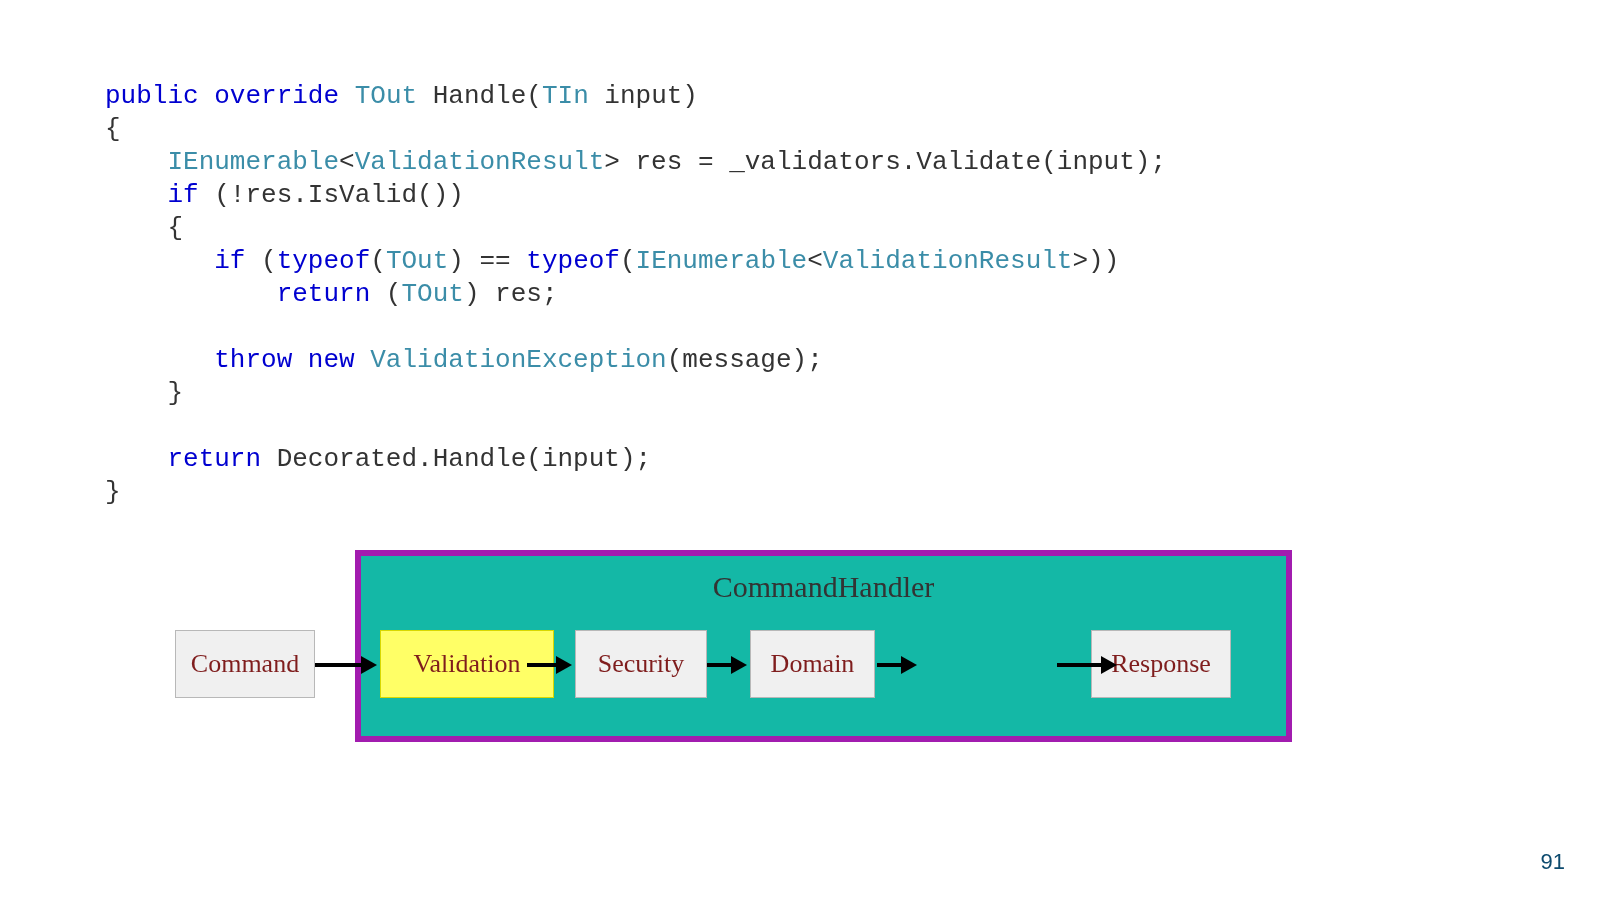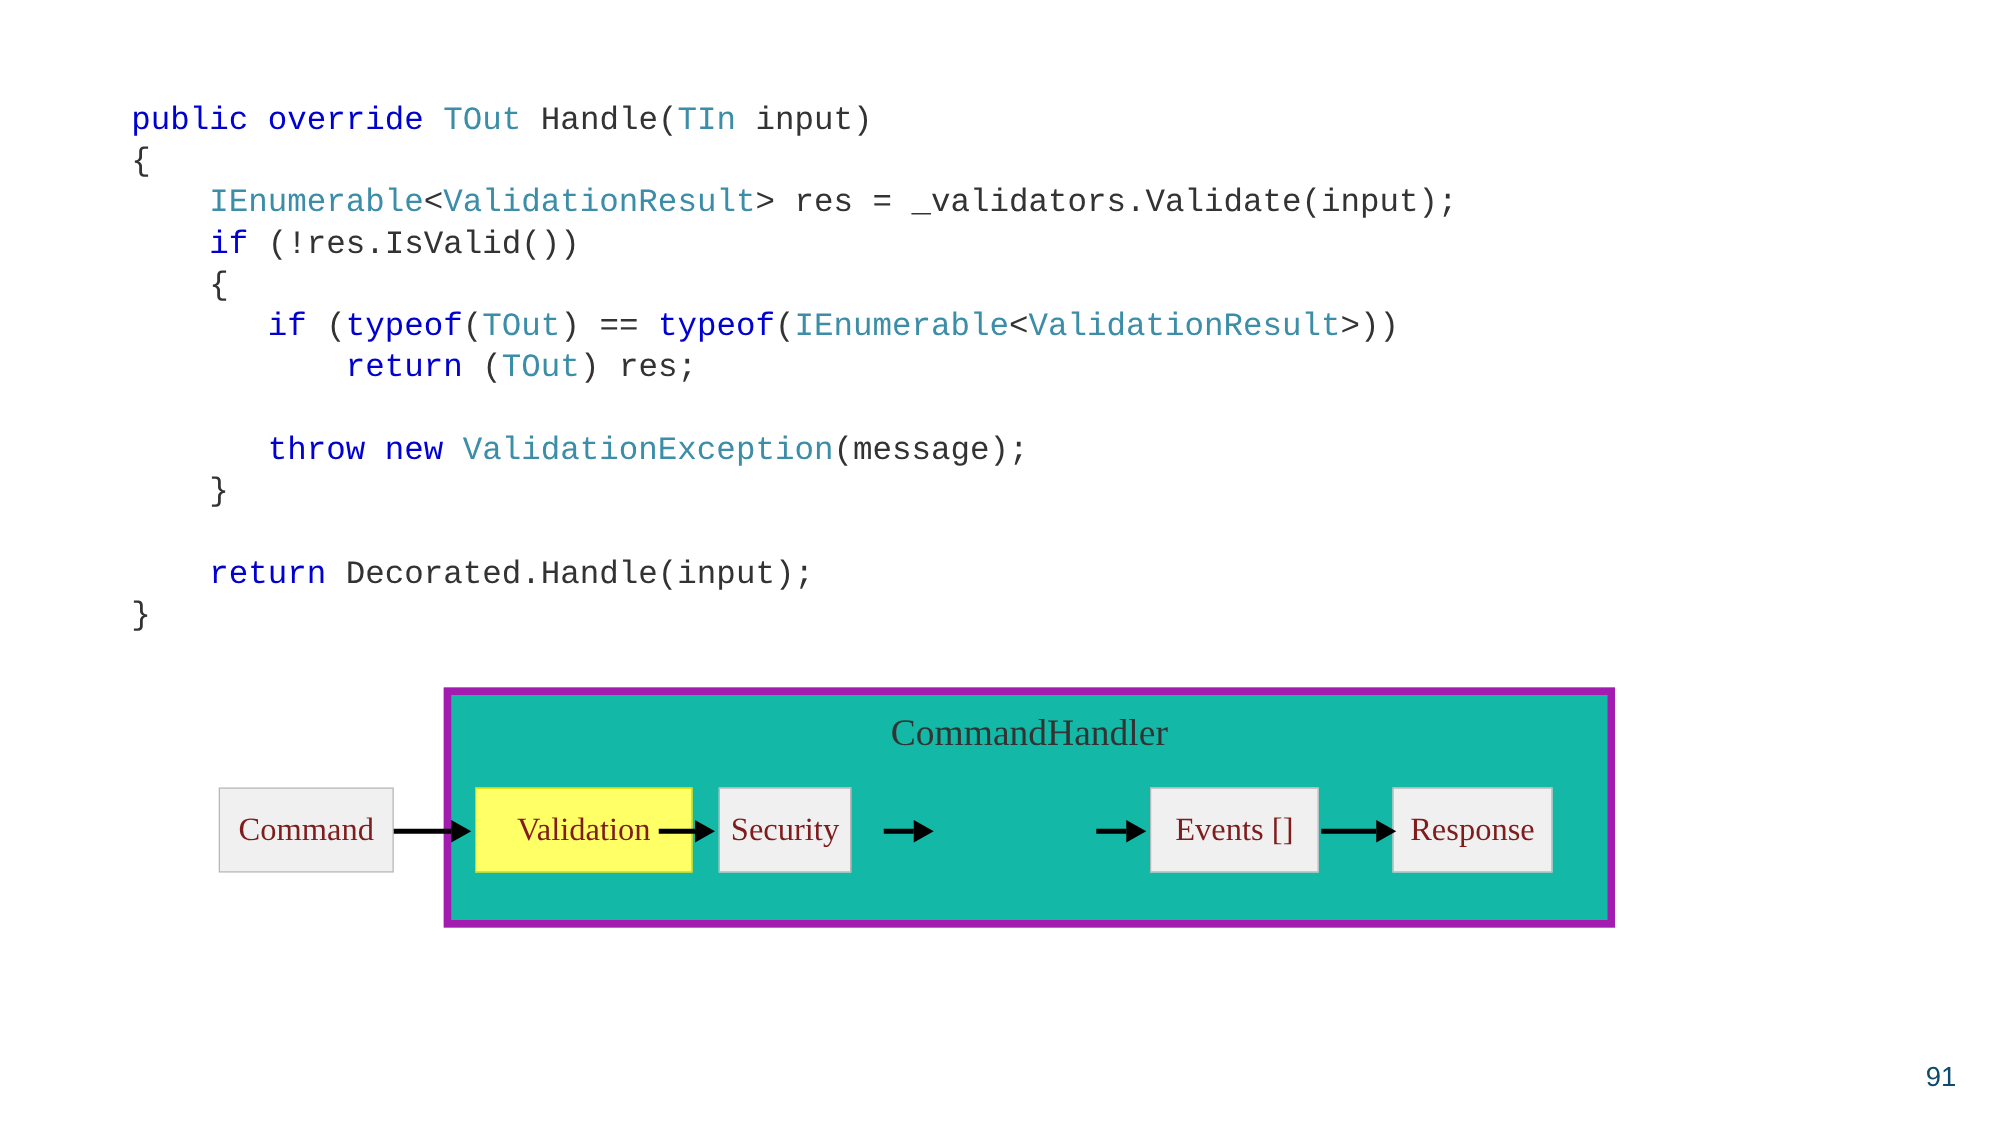--- a/index.html
+++ b/index.html
@@ -120,23 +120,23 @@
 <span>    </span><span class="kw">return</span><span> Decorated.Handle(input);</span>
 <span>}</span></div>
 
   <div class="diagram">
     <div class="handler-box">
       <div class="handler-label">CommandHandler</div>
     </div>
 
     <div class="node" style="left:0px;   width:140px;">Command</div>
     <div class="node highlight" style="left:205px; width:174px;">Validation</div>
-    <div class="node" style="left:400px; width:106px;">Security</div>
-    <div class="node" style="left:745px; width:135px;">Events []</div>
-    <div class="node" style="left:939px; width:128px;">Response</div>
+    <div class="node" style="left:400px; width:132px;">Security</div>
+    <div class="node" style="left:575px; width:125px;">Domain</div>
+    <div class="node" style="left:916px; width:140px;">Response</div>
 
     <div class="arrow" style="left:140px; width:62px;">
         <div class="arrow-line"></div>
         <div class="arrow-head"></div>
       </div>
     <div class="arrow" style="left:352px; width:45px;">
         <div class="arrow-line"></div>
         <div class="arrow-head"></div>
       </div>
     <div class="arrow" style="left:532px; width:40px;">

